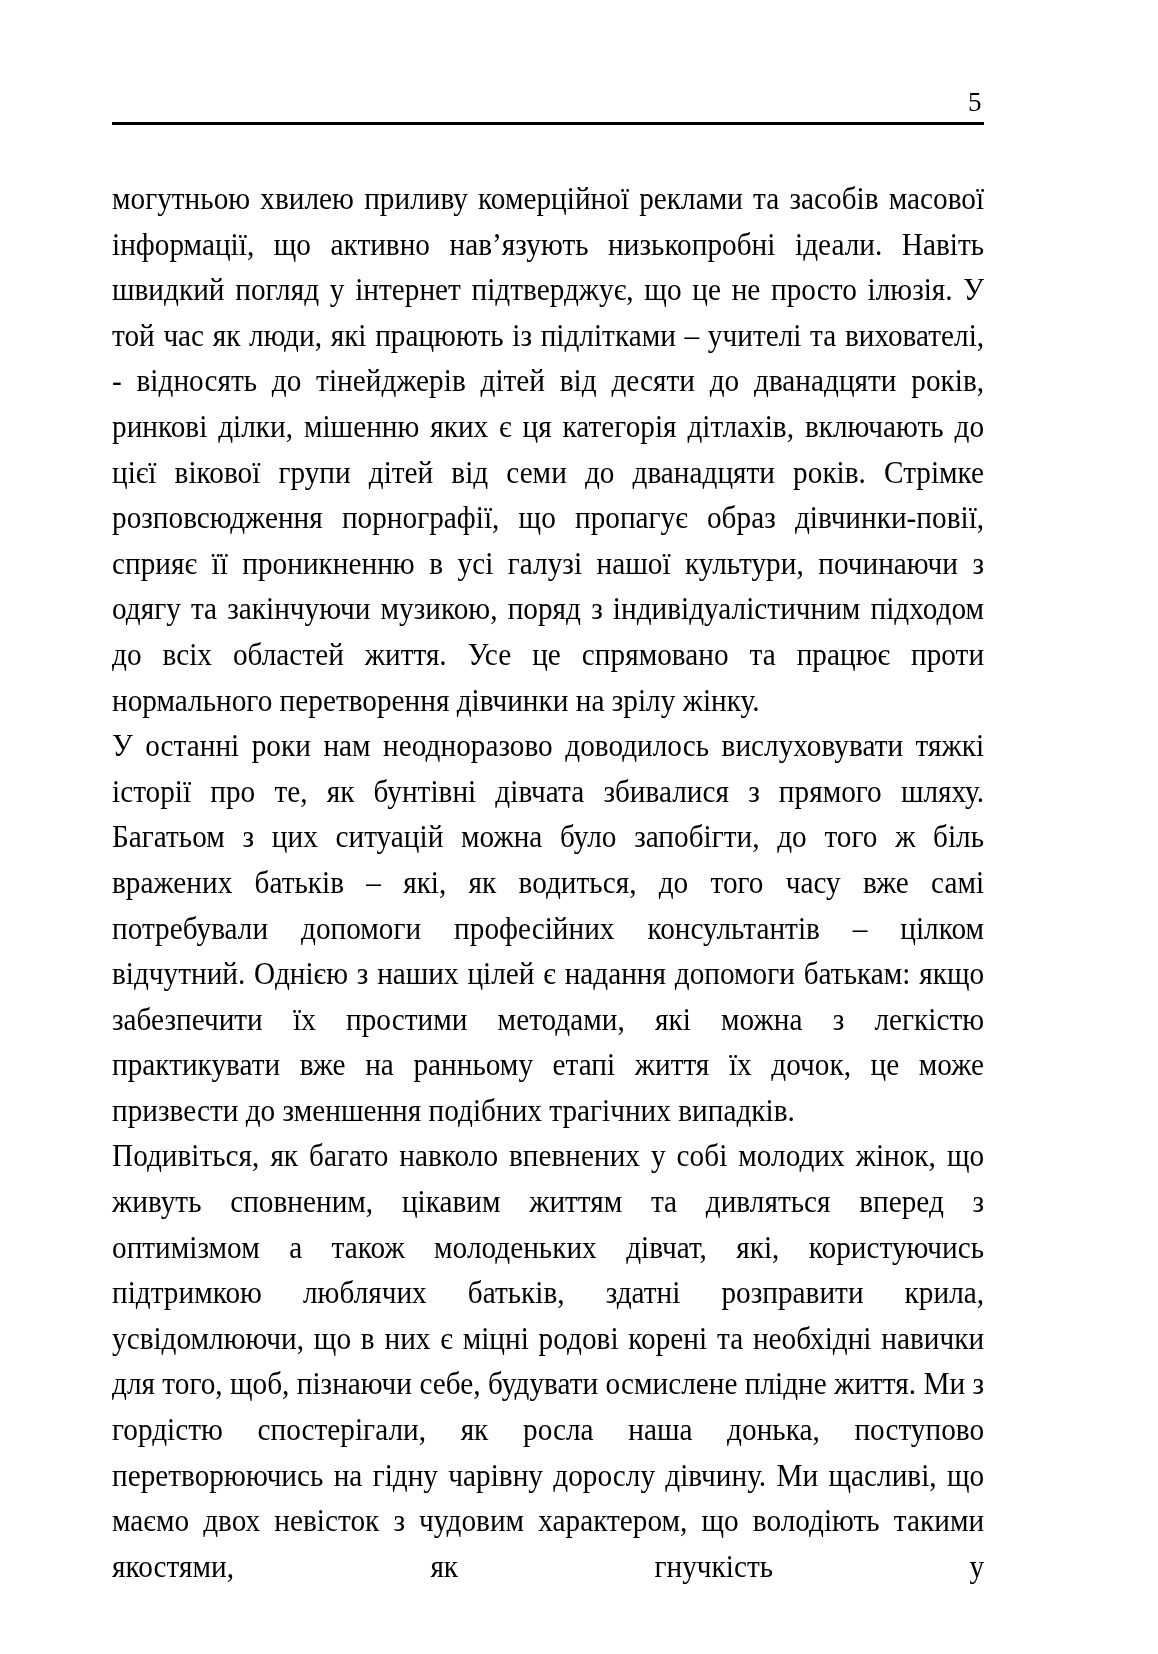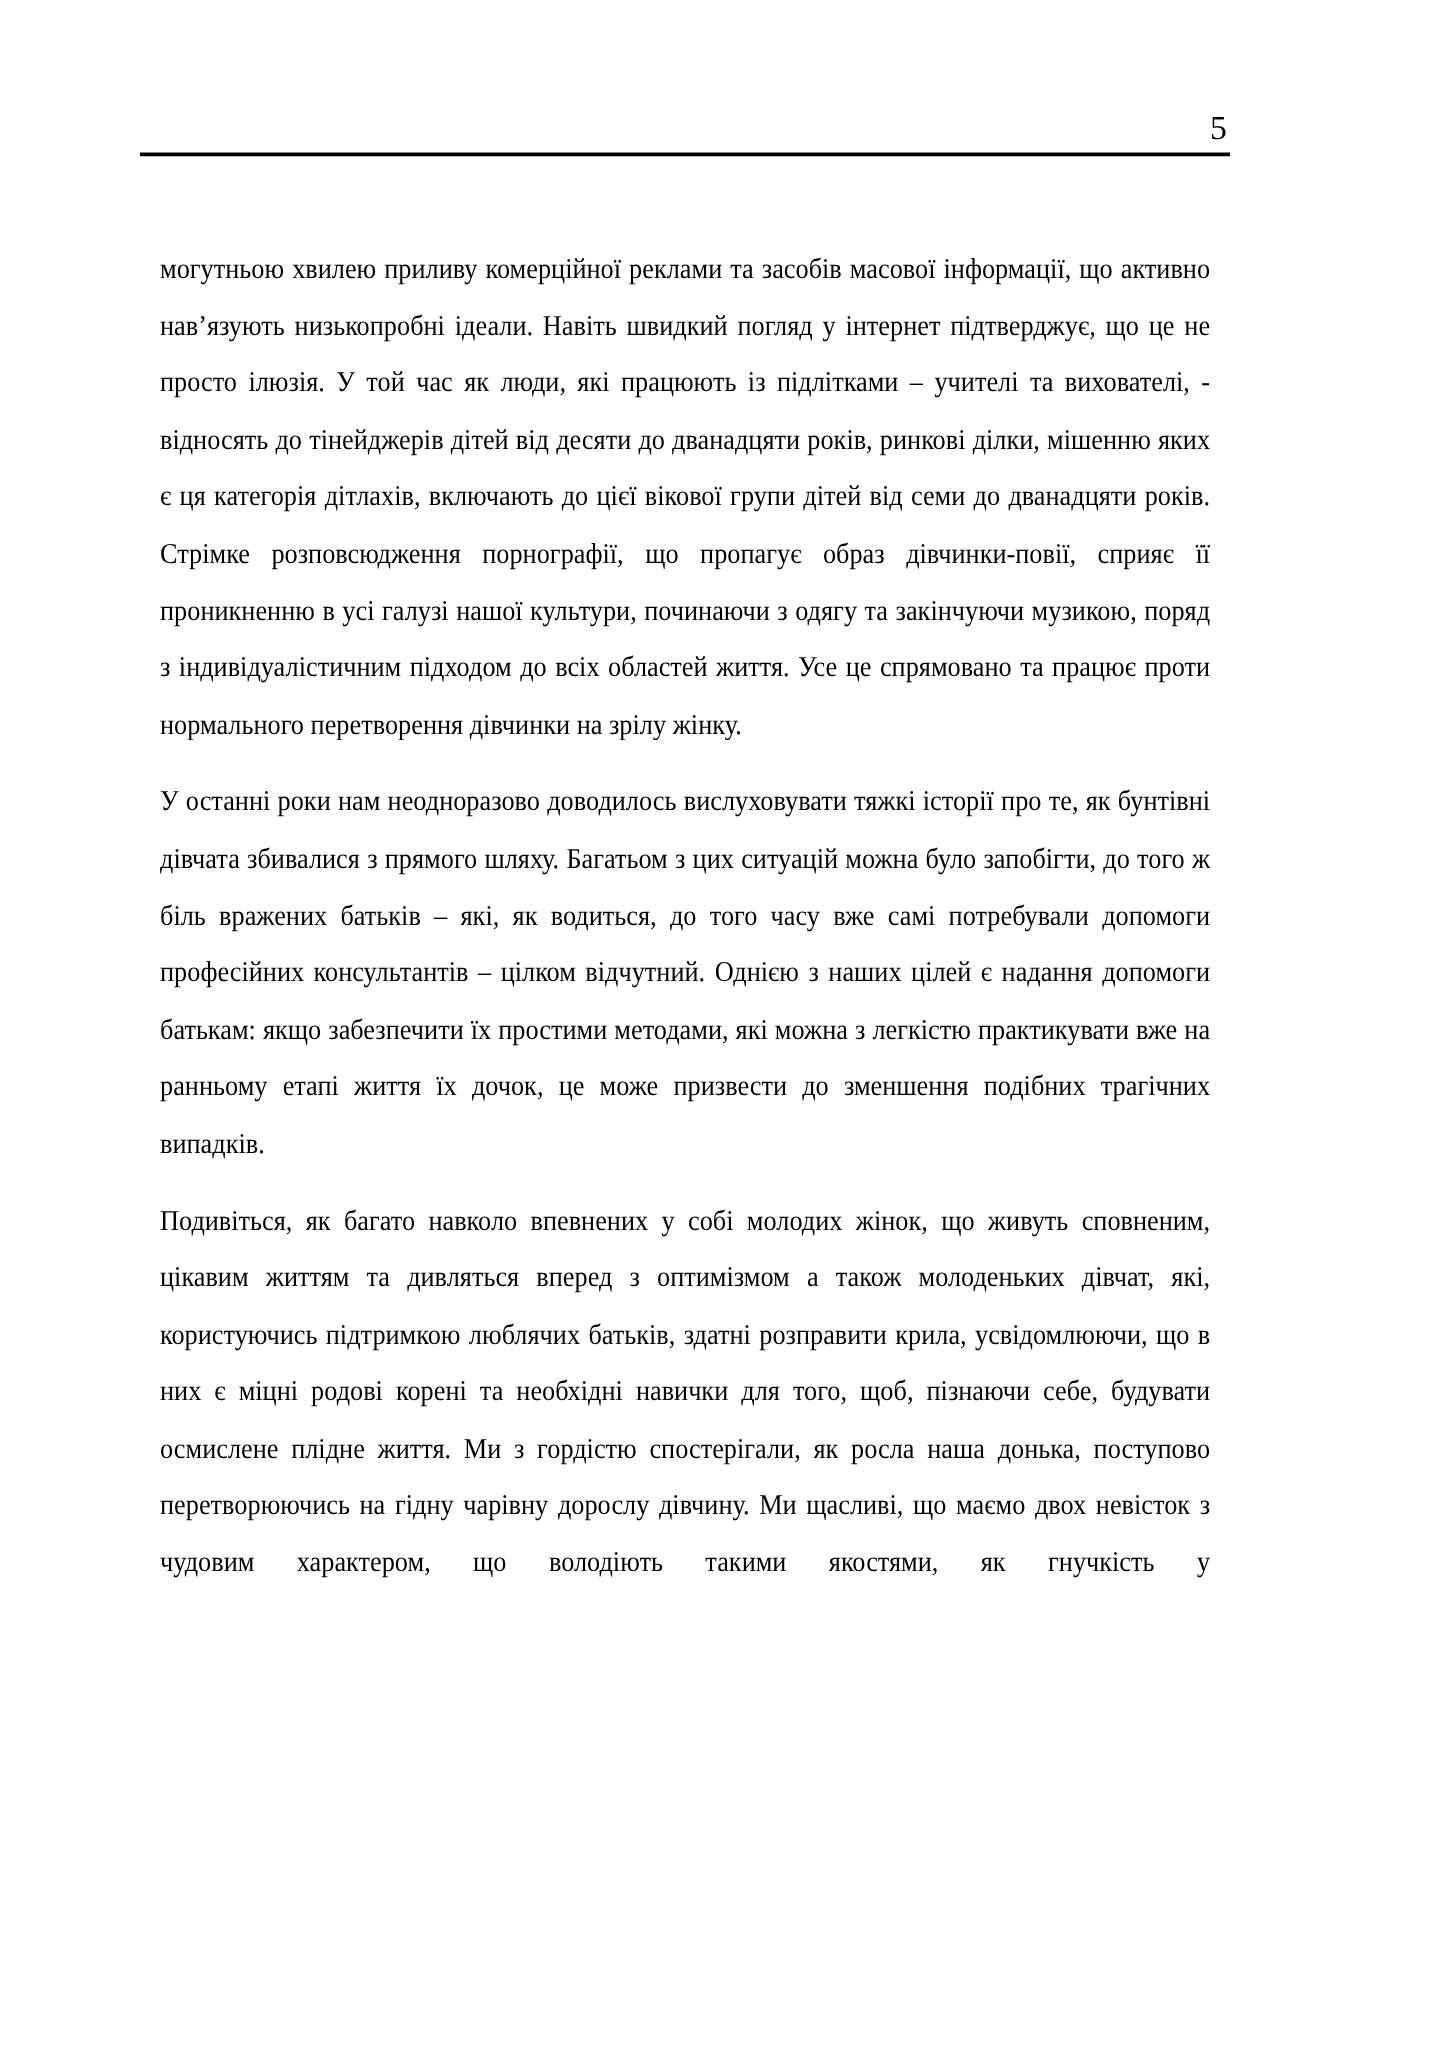--- a/index.html
+++ b/index.html
@@ -41,24 +41,24 @@
   }
 
   
   .body-text {
     position: absolute;
     left: 112px;
     top: 176px;
     width: 872px;
   }
   .para {
-    margin: 16px;
+    margin: 0;
     text-align: justify;
     text-justify: inter-word;
-    font-size: 23px;
+    font-size: 32px;
     line-height: 45.6px;
     font-stretch: condensed;
     transform-origin: left top;
     word-spacing: 0px;
     hyphens: none;
   }
   
   .para-inner {
     display: block;
     transform: scaleX(0.915);

